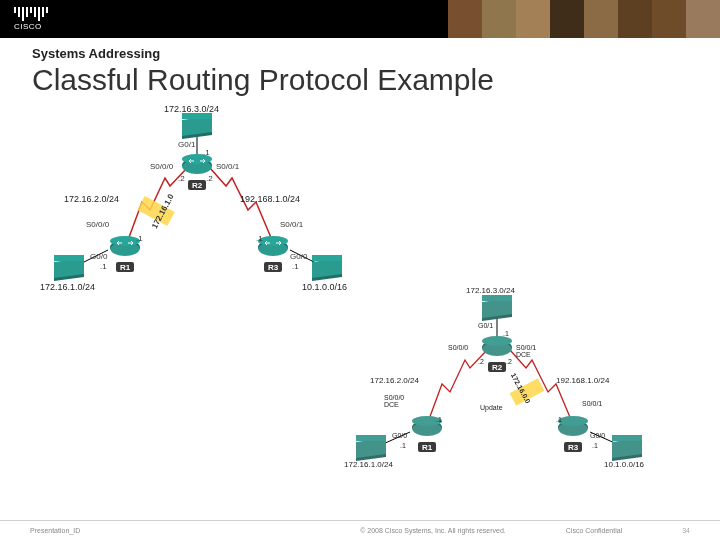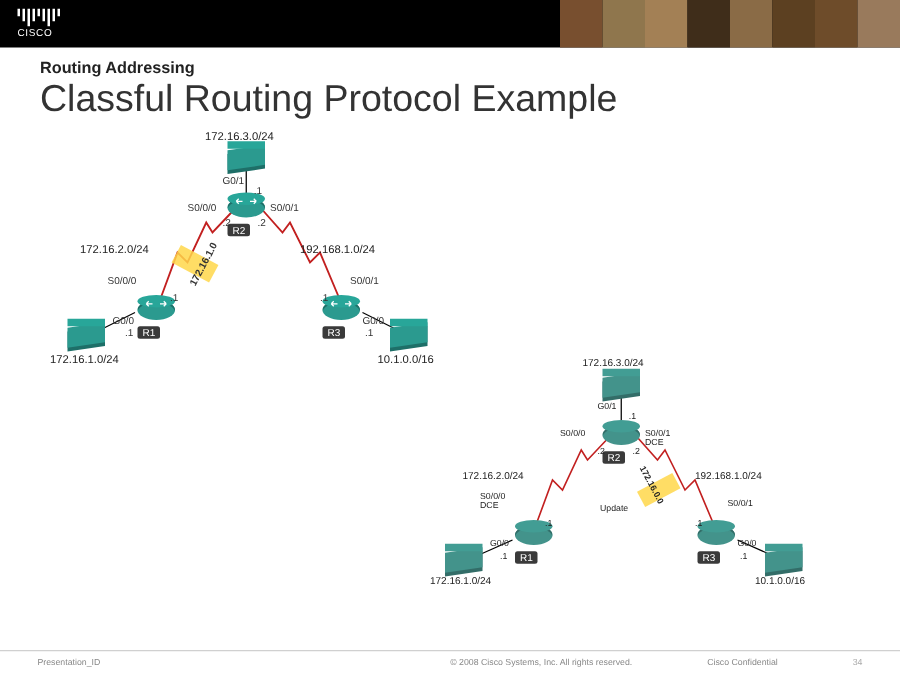--- a/index.html
+++ b/index.html
@@ -19,21 +19,21 @@
 
   .kicker { font-weight:700; font-size:13px; margin:8px 0 0 32px; color:#222; }
   .title  { font-size:30px; line-height:1.1; margin:2px 0 0 32px; color:#333; }
 
   
   .footer { position:absolute; left:0; bottom:6px; width:720px; font-size:7px; color:#888; border-top:1px solid #d0d0d0; padding:6px 30px 0 30px; display:flex; justify-content:space-between; }
   .footer .right{ display:flex; gap:60px; }
 
   
   .diagram-area { position:absolute; left:0; top:100px; width:720px; height:410px; }
-  .node { position:absolute; text-align:left; }
+  .node { position:absolute; text-align:center;font-weight:bold; }
   
   .router { width:30px; height:16px; background:#2b9a8f; border-radius:50%; position:relative; box-shadow:0 2px 0 #1e6f68 inset; }
   .router::before { content:""; position:absolute; left:0; right:0; top:-4px; height:10px; background:#28a699; border-radius:50%; }
   .router svg{position:absolute;left:5px;top:-2px;}
   
   .switch { width:30px; height:16px; background:#2b9a8f; transform:skewY(-8deg); box-shadow:0 3px 0 #1e6f68; position:relative; }
   .switch::before{content:"";position:absolute;left:0;right:0;top:-5px;height:6px;background:#28a699;transform:skewY(8deg);}
   .lbl-badge{ display:inline-block; background:#3a3a3a; color:#fff; font-size:8px; padding:1px 4px 0 4px; border-radius:2px; margin-top:4px;}
   
   .hl { position:absolute; background:#ffd74a; opacity:.85; }
@@ -74,21 +74,21 @@
       <div class="p2"></div>
       <div class="p3"></div>
       <div class="p4"></div>
     <div class="p5"></div>
       <div class="p6"></div>
       <div class="p7"></div>
       <div class="p8"></div>
   </div>
 </div>
 
-<div class="kicker">Routing Addressing</div>
+<div class="kicker">Systems Addressing</div>
 <div class="title">Classful Routing Protocol Example</div>
 
 <div class="diagram-area">
 
   <svg class="wires" width="720" height="410">
 
     <line x1="197" y1="56" x2="197" y2="34" stroke="#000" stroke-width="1"></line>
 
     <polyline points="187,68 170,86 165,78 150,110 142,102 128,140" fill="none" stroke="#c22020" stroke-width="1.5"></polyline>
 

